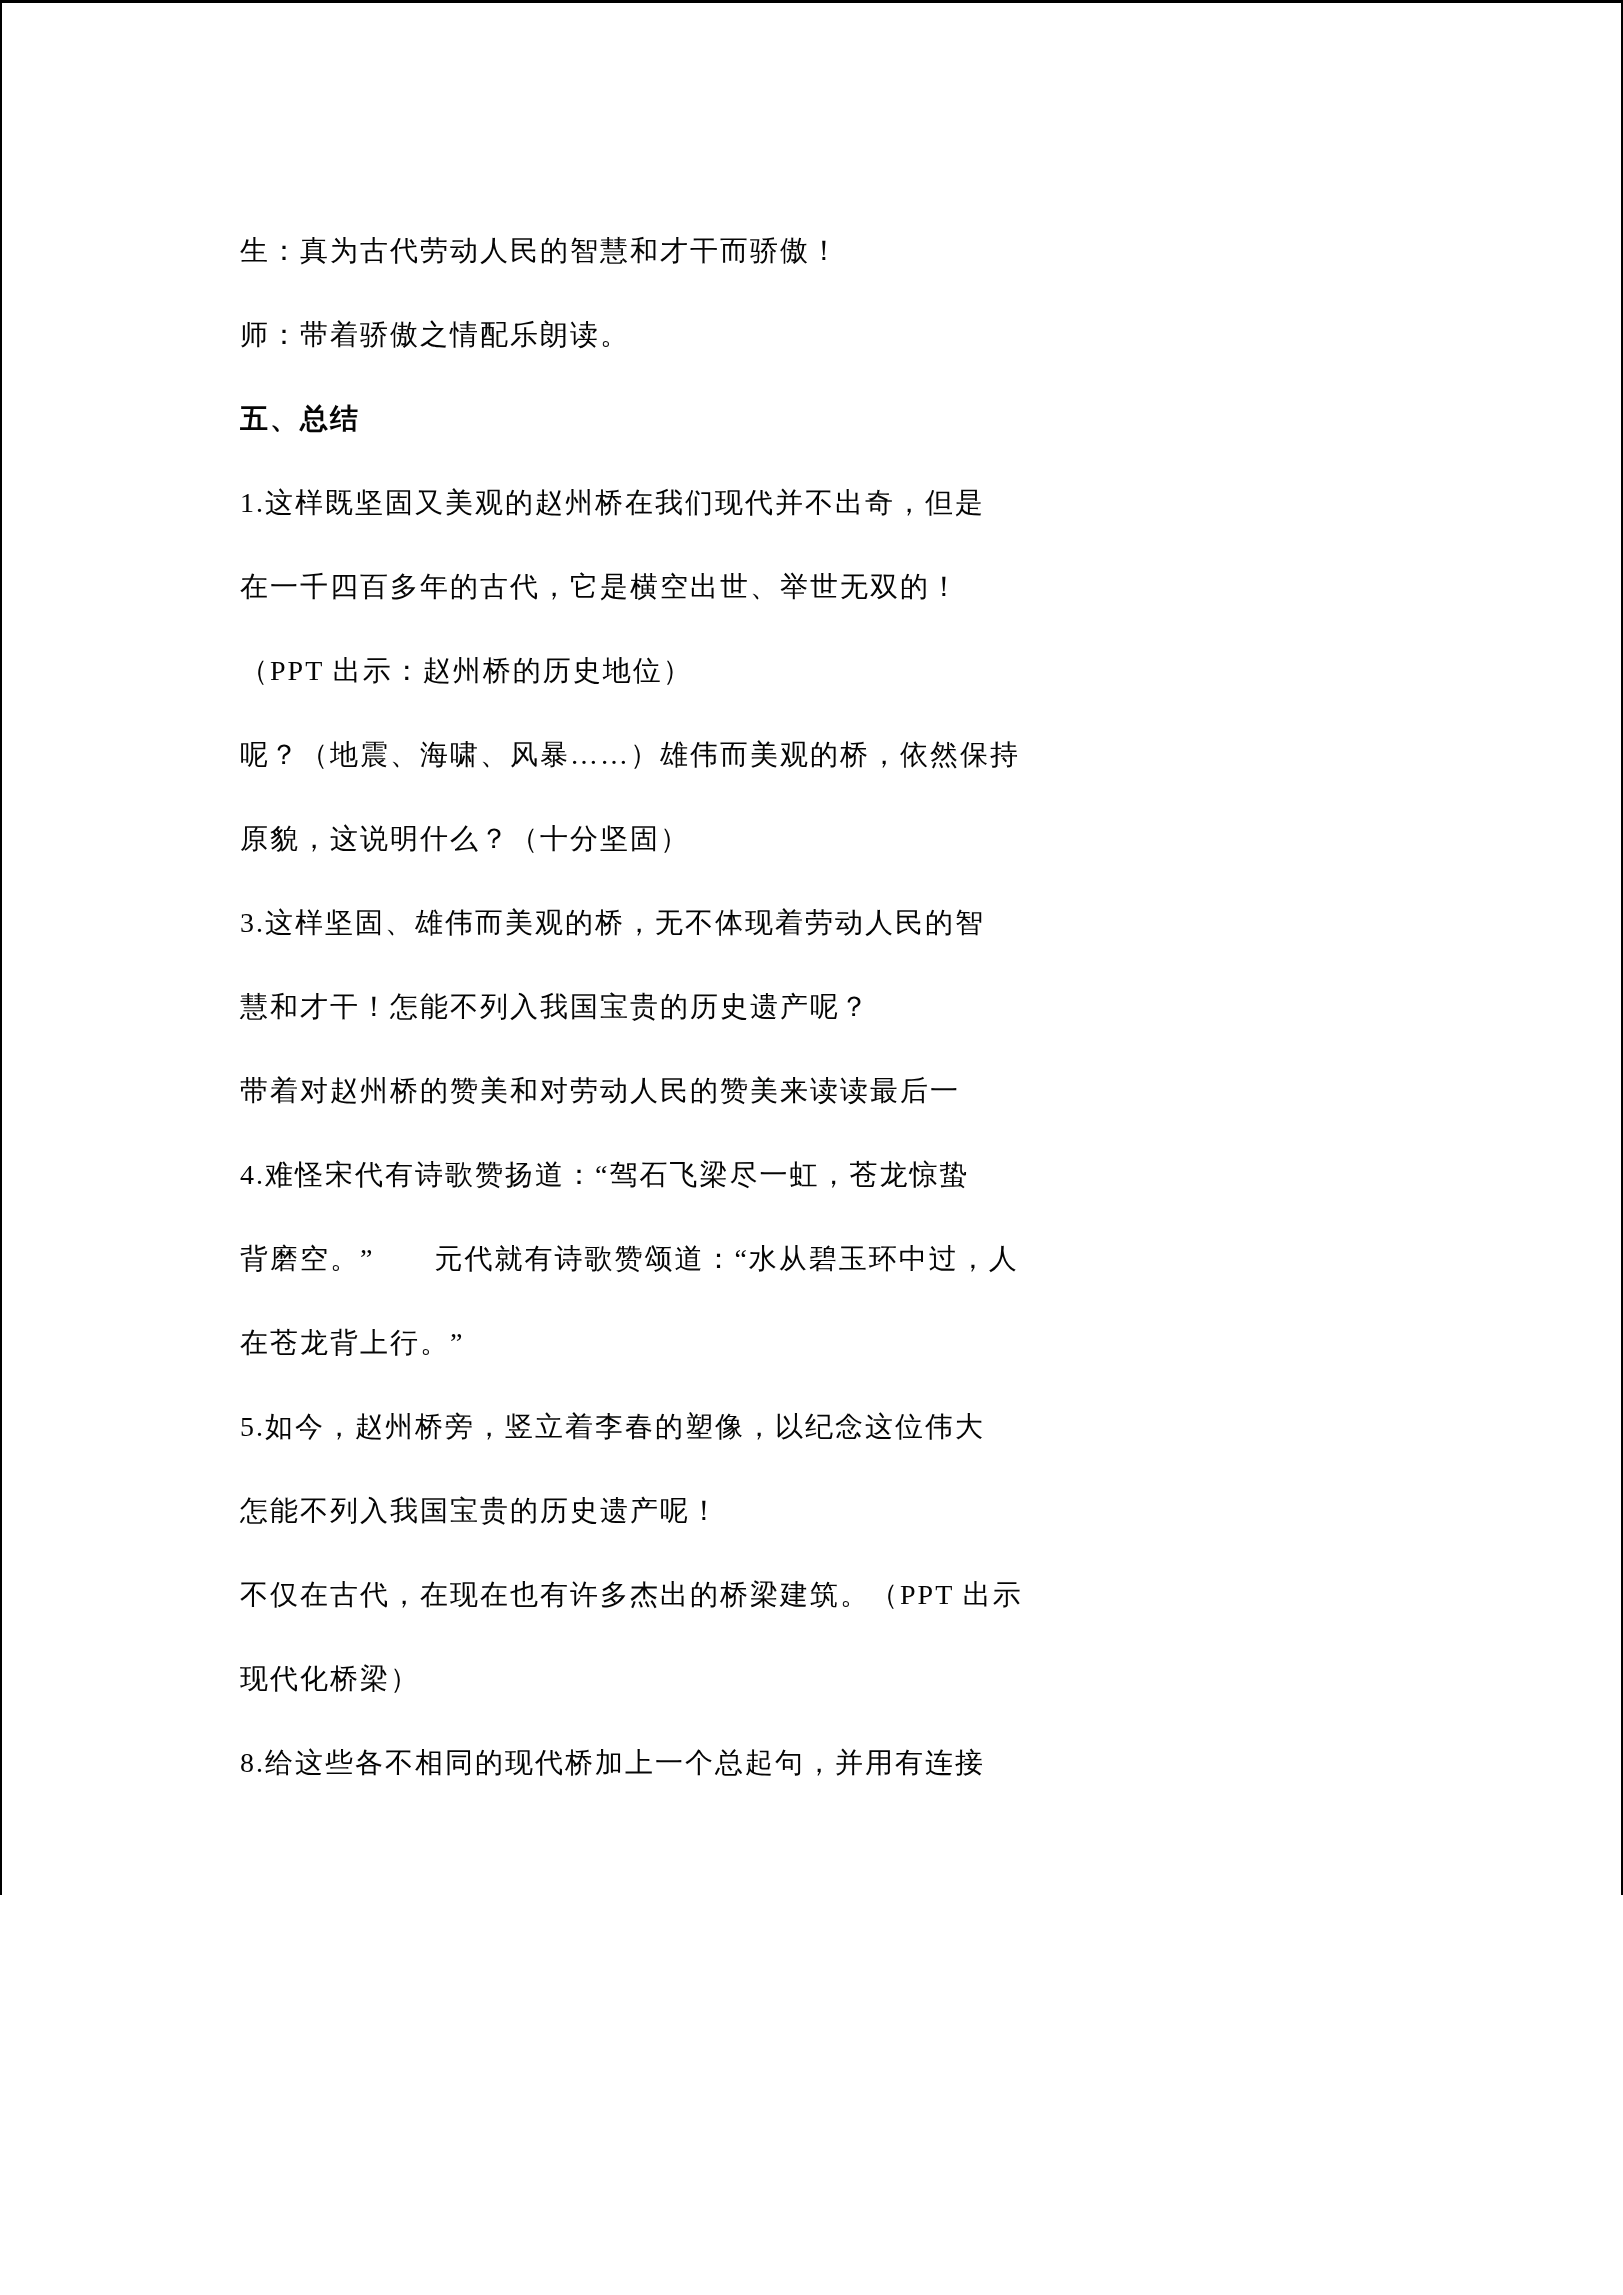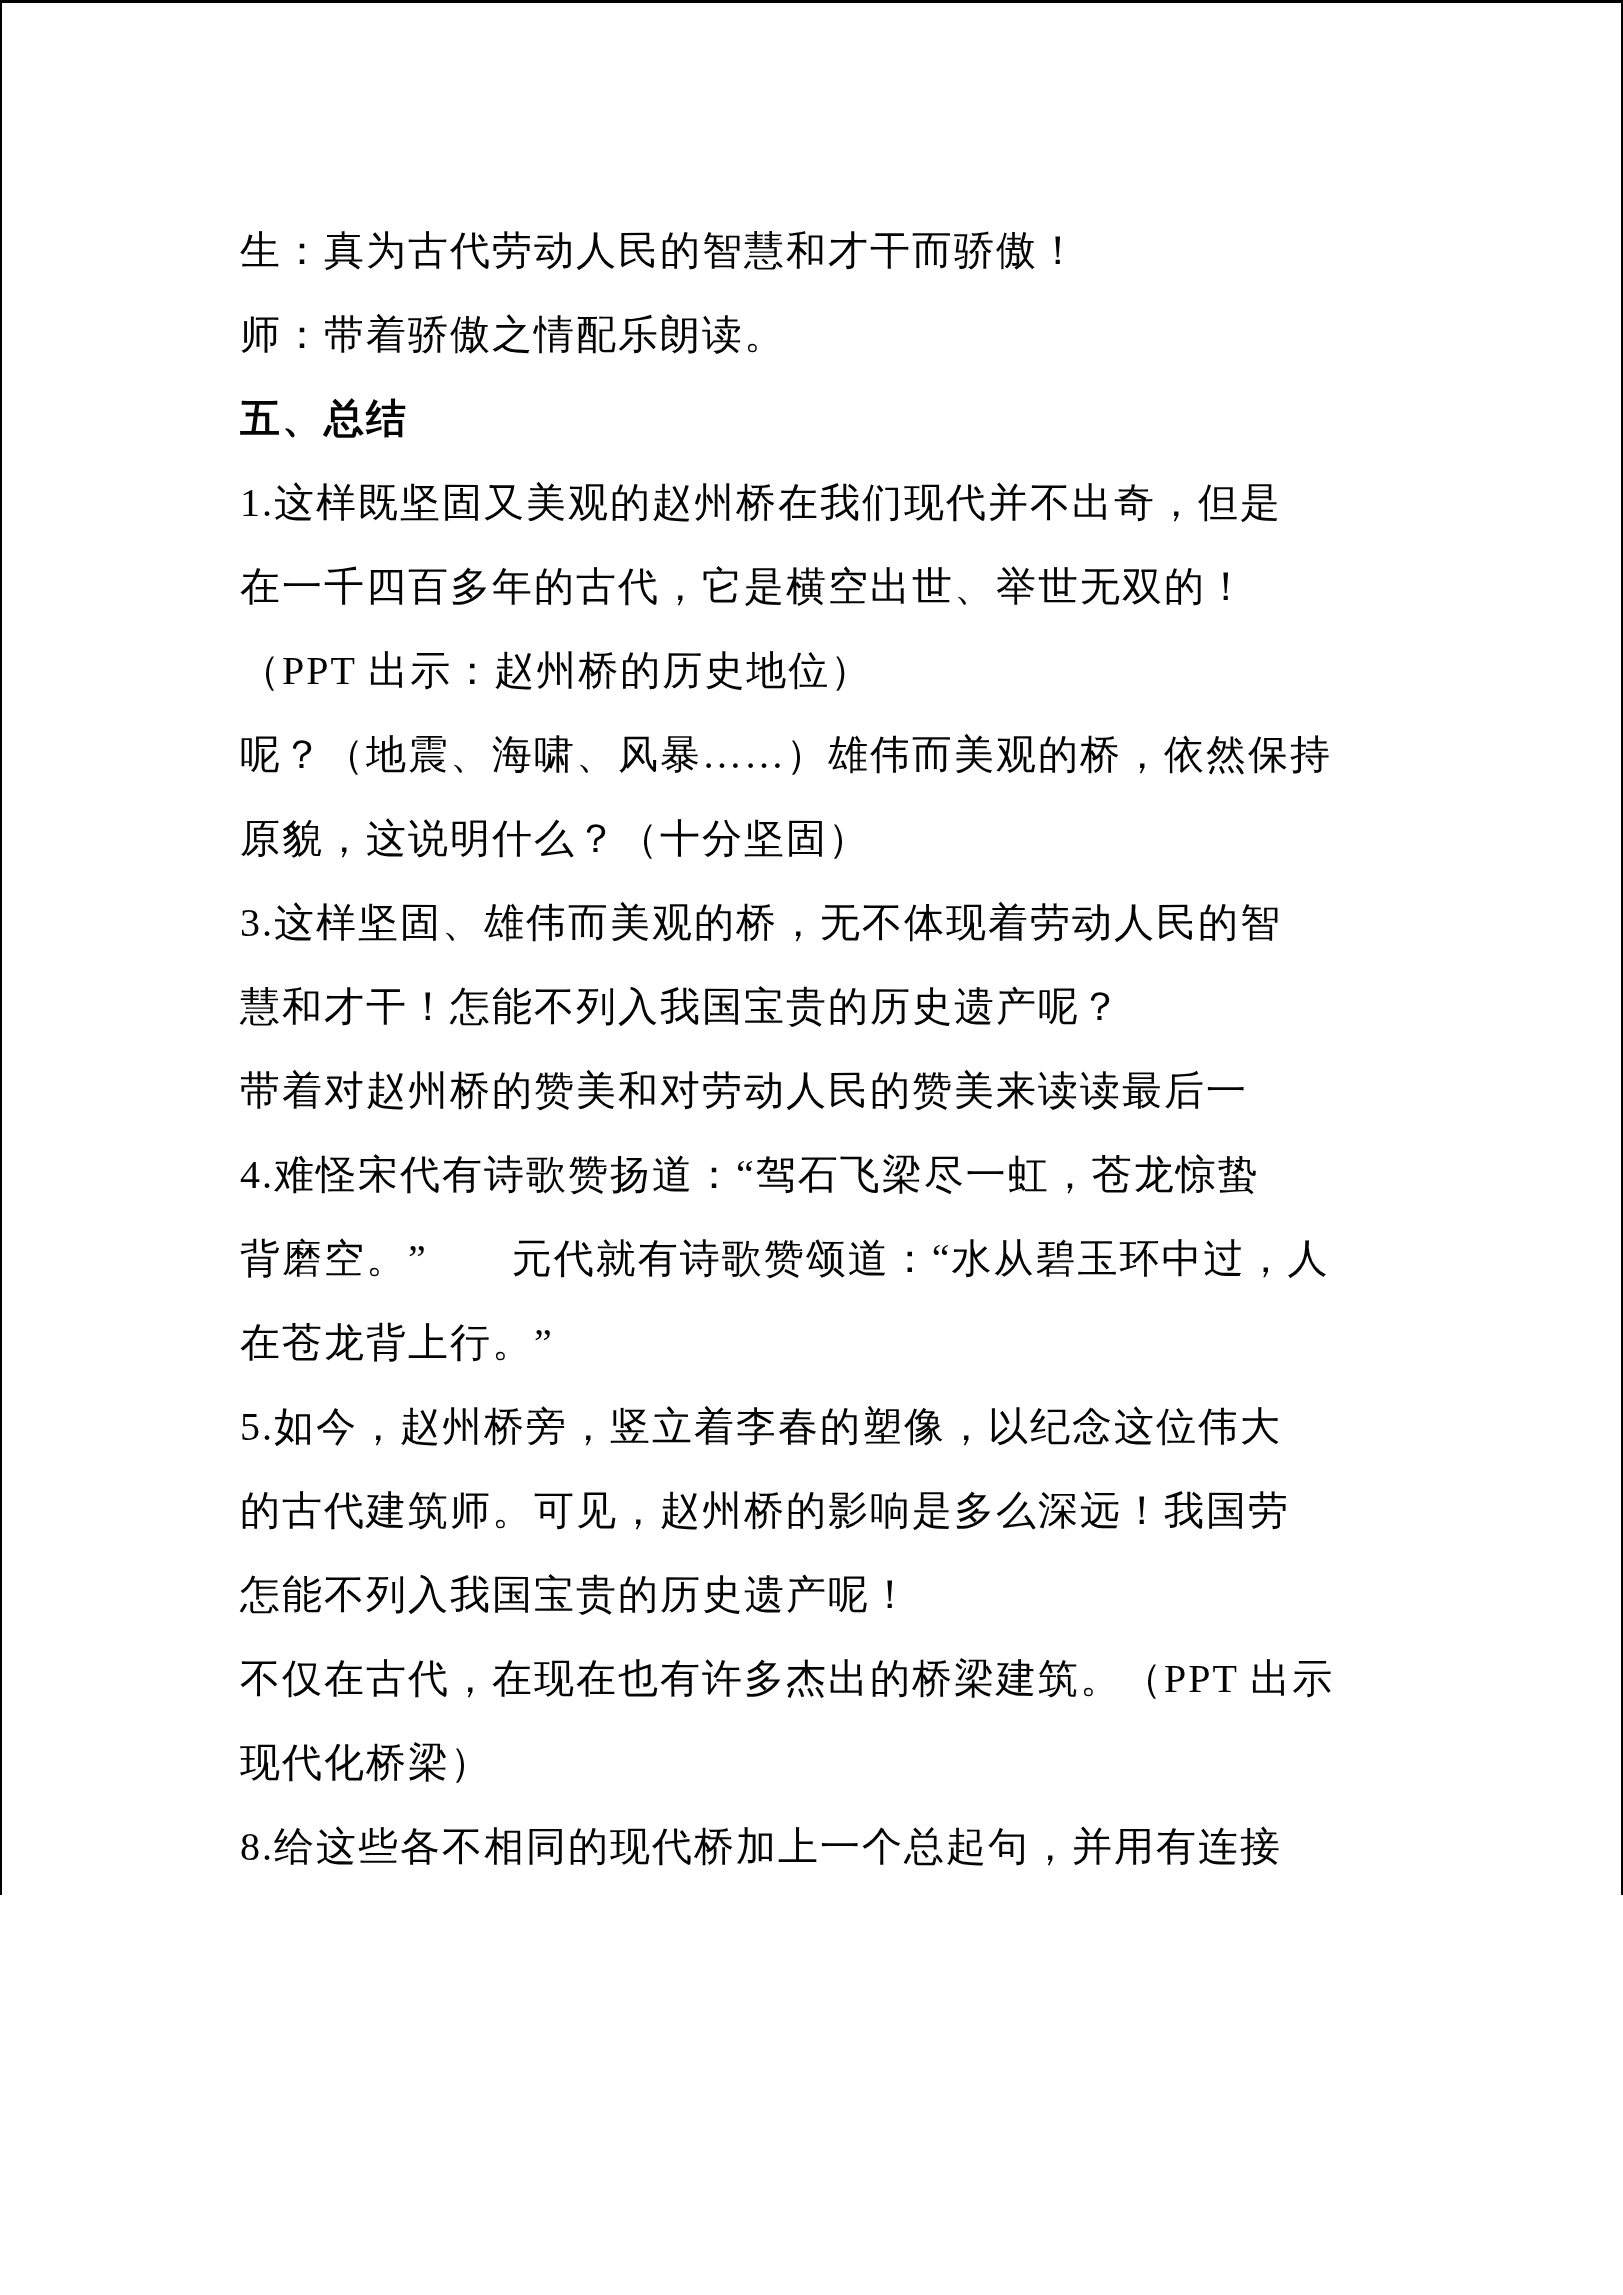--- a/index.html
+++ b/index.html
@@ -26,21 +26,21 @@
   }
   .doc {
     position: absolute;
     left: 240px;
     top: 209px;
     width: 1152px;
   }
   .line {
     height: 84px;
     line-height: 84px;
-    font-size: 40px;
+    font-size: 28px;
     letter-spacing: 2px;
     white-space: pre;
   }
   .line.bold { font-weight: bold; }
 </style>
 </head>
 <body>
 
 <div class="edge-top"></div>
 <div class="edge-left"></div>
@@ -55,19 +55,18 @@
   <div class="line">（PPT 出示：赵州桥的历史地位）</div>
   <div class="line">呢？（地震、海啸、风暴……）雄伟而美观的桥，依然保持</div>
   <div class="line">原貌，这说明什么？（十分坚固）</div>
   <div class="line">3.这样坚固、雄伟而美观的桥，无不体现着劳动人民的智</div>
   <div class="line">慧和才干！怎能不列入我国宝贵的历史遗产呢？</div>
   <div class="line">带着对赵州桥的赞美和对劳动人民的赞美来读读最后一</div>
   <div class="line">4.难怪宋代有诗歌赞扬道：“驾石飞梁尽一虹，苍龙惊蛰</div>
   <div class="line">背磨空。”　　元代就有诗歌赞颂道：“水从碧玉环中过，人</div>
   <div class="line">在苍龙背上行。”</div>
   <div class="line">5.如今，赵州桥旁，竖立着李春的塑像，以纪念这位伟大</div>
-  <div class="line">的古代建筑师。可见，赵州桥的影响是多么深远！我国劳</div>
   <div class="line">怎能不列入我国宝贵的历史遗产呢！</div>
   <div class="line">不仅在古代，在现在也有许多杰出的桥梁建筑。（PPT 出示</div>
   <div class="line">现代化桥梁）</div>
   <div class="line">8.给这些各不相同的现代桥加上一个总起句，并用有连接</div>
 </div>
 
 
 </body></html>

